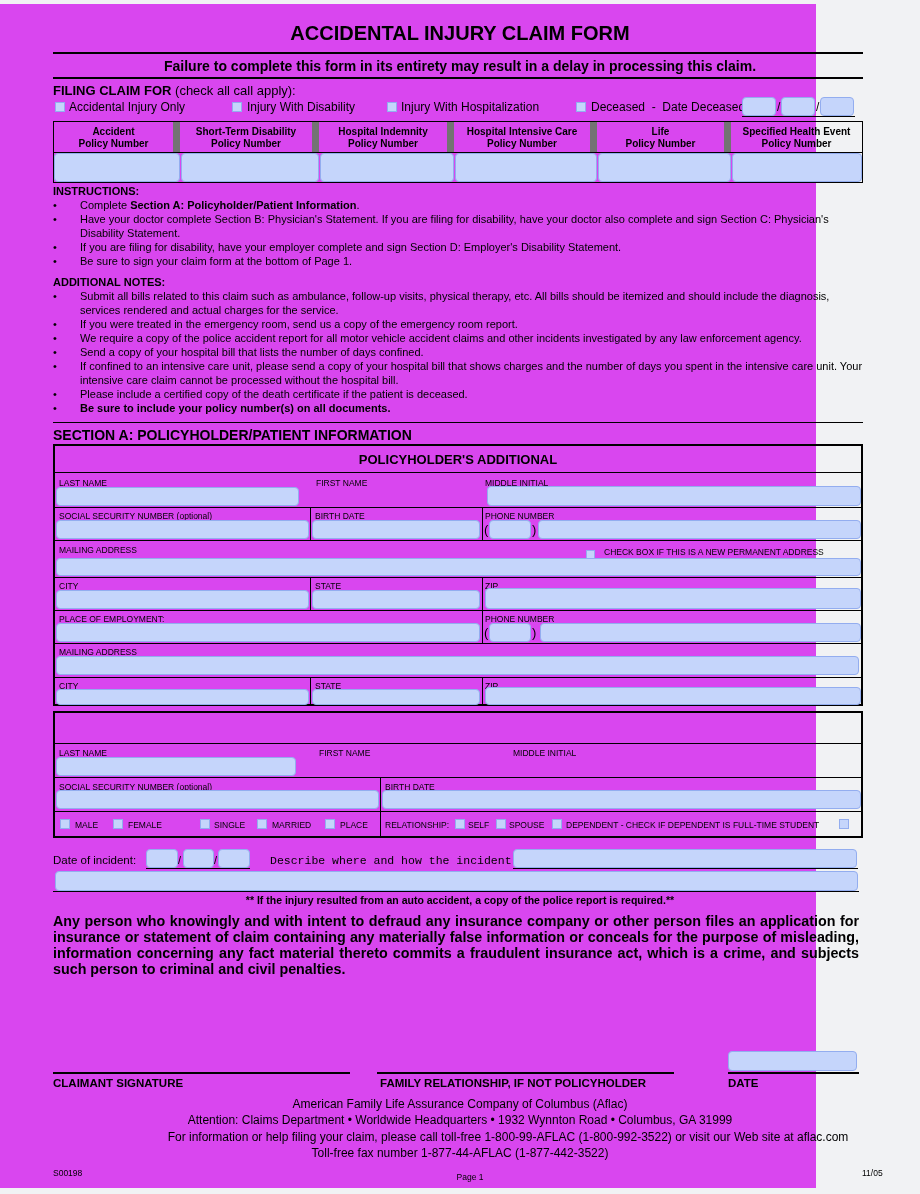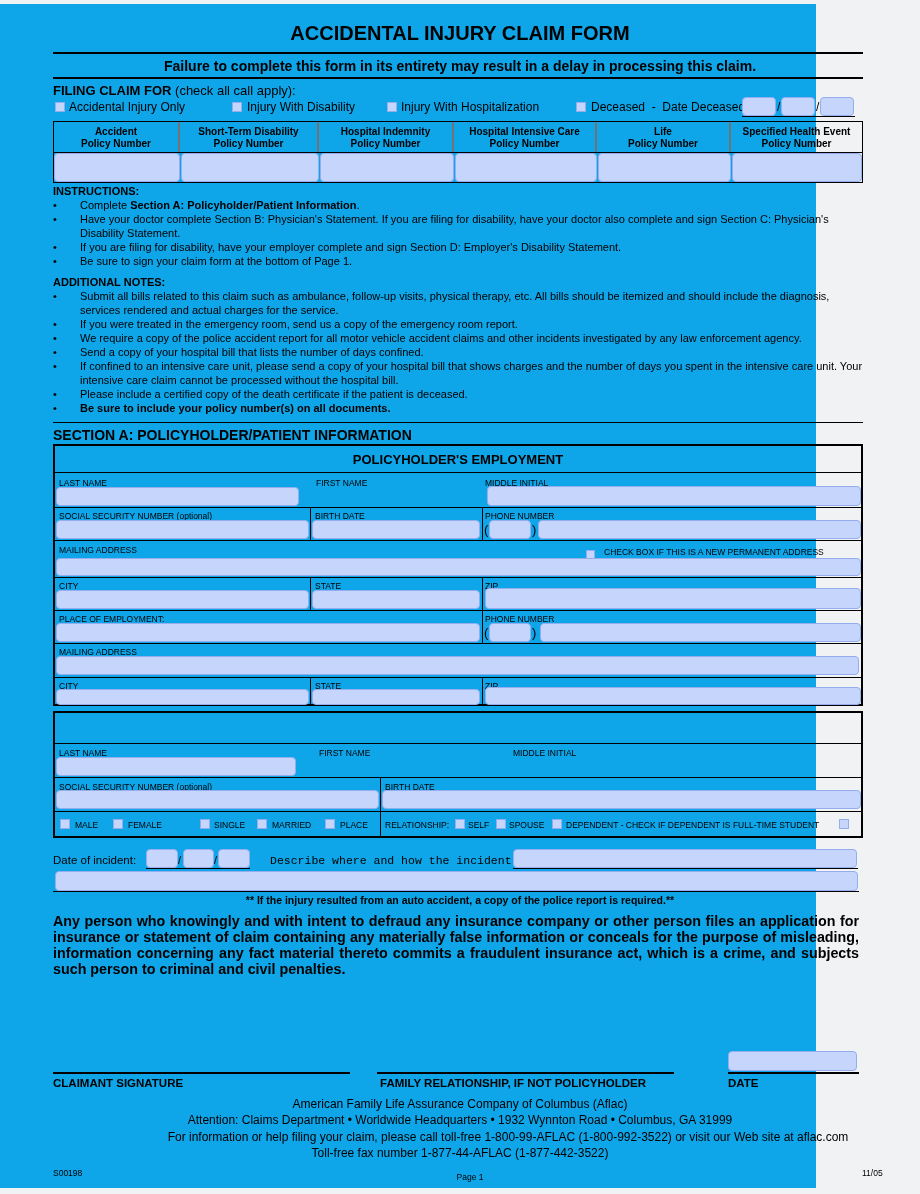--- a/index.html
+++ b/index.html
@@ -1,27 +1,27 @@
 <!DOCTYPE html>
 <html><head>
 <meta charset="utf-8">
 <style>
   html,body{margin:0;padding:0;}
   body{width:920px;height:1194px;background:#f1f2f4;position:relative;overflow:hidden;font-family:"Liberation Sans",sans-serif;color:#000;}
-  .page{position:absolute;left:0;top:4px;width:816px;height:1184px;background:#0ea5e9;}
+  .page{position:absolute;left:0;top:4px;width:816px;height:1184px;background:#d946ef;}
   .abs{position:absolute;}
   .field{position:absolute;background:#c5d5fb;border:1.5px solid #93adef;border-radius:4px;box-sizing:border-box;}
   .cb{position:absolute;width:10px;height:10px;background:#c5d5fb;border:1px solid #93adef;box-sizing:border-box;}
   .title{left:0;width:920px;top:18px;text-align:center;font-weight:bold;font-size:20px;}
   .hr-thick{position:absolute;left:53px;width:810px;height:2px;background:#000;}
   .warn{left:0;width:920px;top:54px;text-align:center;font-weight:bold;font-size:14px;}
   .lbl{font-size:12px;}
   .small{font-size:10.5px;}
   .tbl{position:absolute;left:53px;top:117px;width:810px;height:62px;border:1px solid #000;box-sizing:border-box;}
-  .tbl .col{position:absolute;top:0;height:30px;border-right:2px solid #737373;box-sizing:border-box;text-align:center;font-size:10px;font-weight:bold;line-height:12px;padding-top:4px;}
+  .tbl .col{position:absolute;top:0;height:30px;border-right:7px solid #737373;box-sizing:border-box;text-align:center;font-size:10px;font-weight:bold;line-height:12px;padding-top:4px;}
   .tbl .hline{position:absolute;left:0;right:0;top:30px;height:1px;background:#000;}
   .list{position:absolute;left:53px;width:810px;font-size:11px;line-height:14px;}
   .list .h{font-weight:bold;}
   .list .it{position:relative;padding-left:27px;}
   .list .it .bul{position:absolute;left:0;top:0;}
   .box{position:absolute;left:53px;width:810px;border:2px solid #000;box-sizing:border-box;}
   .row-line{position:absolute;left:0;right:0;height:1px;background:#000;}
   .vline{position:absolute;width:1px;background:#000;}
   .ff{position:absolute;font-size:8.5px;}
   .sect-title{position:absolute;left:0;right:0;text-align:center;font-weight:bold;font-size:13px;}
@@ -89,21 +89,21 @@
     <div class="it"><span class="bul">•</span><span>Send a copy of your hospital bill that lists the number of days confined.</span></div>
     <div class="it"><span class="bul">•</span><span>If confined to an intensive care unit, please send a copy of your hospital bill that shows charges and the number of days you spent in the intensive care unit.   Your intensive care claim cannot be processed without the hospital bill.</span></div>
     <div class="it"><span class="bul">•</span><span>Please include a certified copy of the death certificate if the patient is deceased.</span></div>
     <div class="it"><span class="bul">•</span><b>Be sure to include your policy number(s) on all documents.</b></div>
   </div>
 
   <div class="abs" style="left:53px;top:418px;width:810px;height:1px;background:#000;"></div>
   <div class="abs" style="left:53px;top:423px;font-weight:bold;font-size:14px;">SECTION A:  POLICYHOLDER/PATIENT INFORMATION</div>
 
   <div class="box" style="top:440px;height:262px;">
-    <div class="sect-title" style="top:6px;">POLICYHOLDER'S EMPLOYMENT</div>
+    <div class="sect-title" style="top:6px;">POLICYHOLDER'S ADDITIONAL</div>
     <div class="row-line" style="top:26px;"></div>
 
     <div class="ff" style="left:4px;top:32px;">LAST NAME</div>
     <div class="ff" style="left:261px;top:32px;">FIRST NAME</div>
     <div class="ff" style="left:430px;top:32px;">MIDDLE INITIAL</div>
     <div class="field" style="left:1px;top:41px;width:243px;height:19px;"></div>
     <div class="field" style="left:432px;top:40px;width:374px;height:20px;"></div>
     <div class="row-line" style="top:61px;"></div>
 
     <div class="ff" style="left:4px;top:65px;">SOCIAL SECURITY NUMBER (optional)</div>

